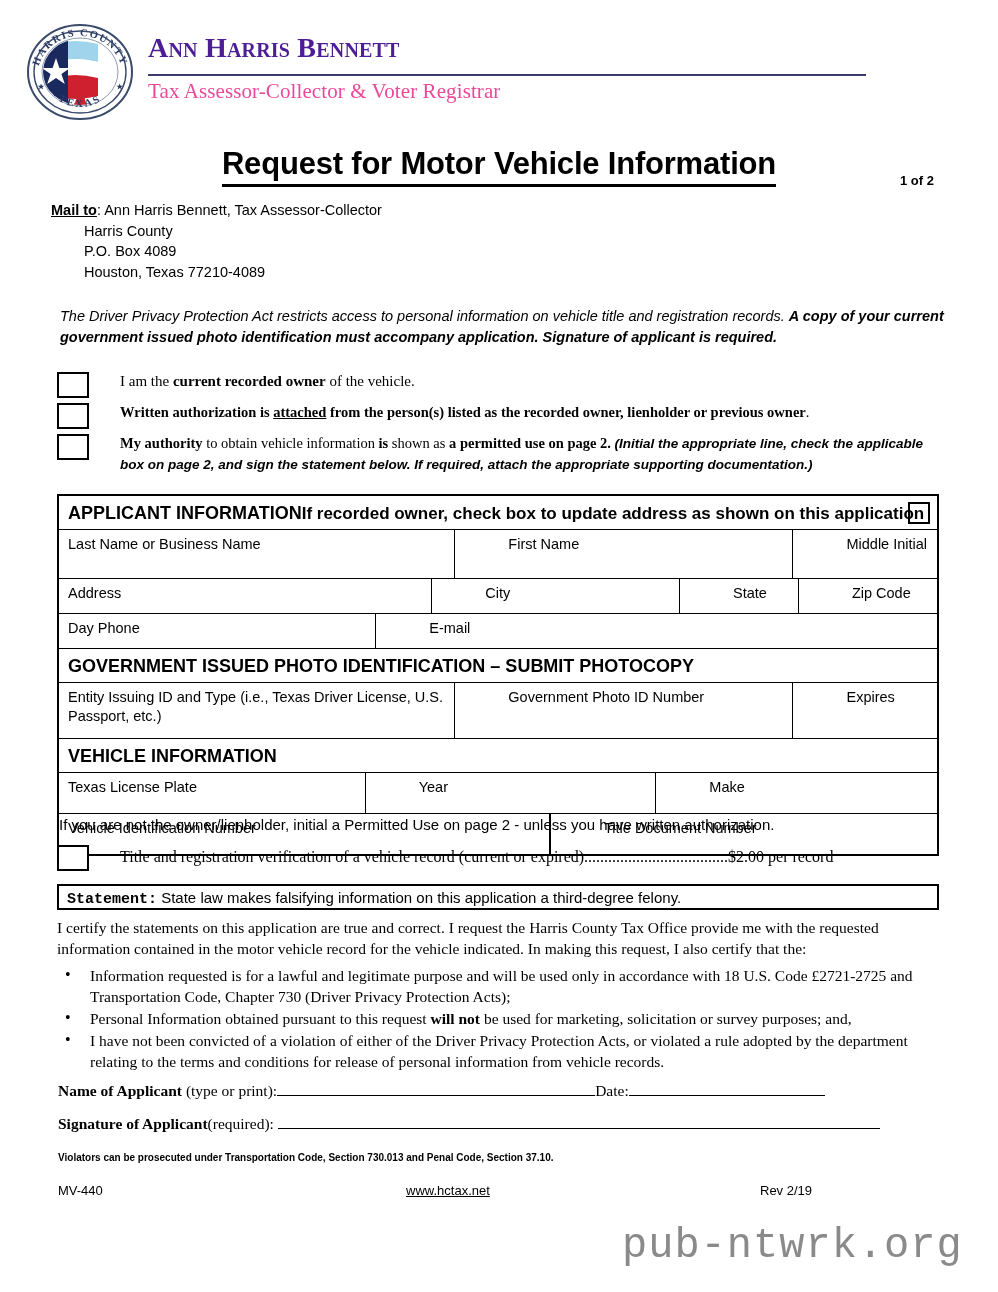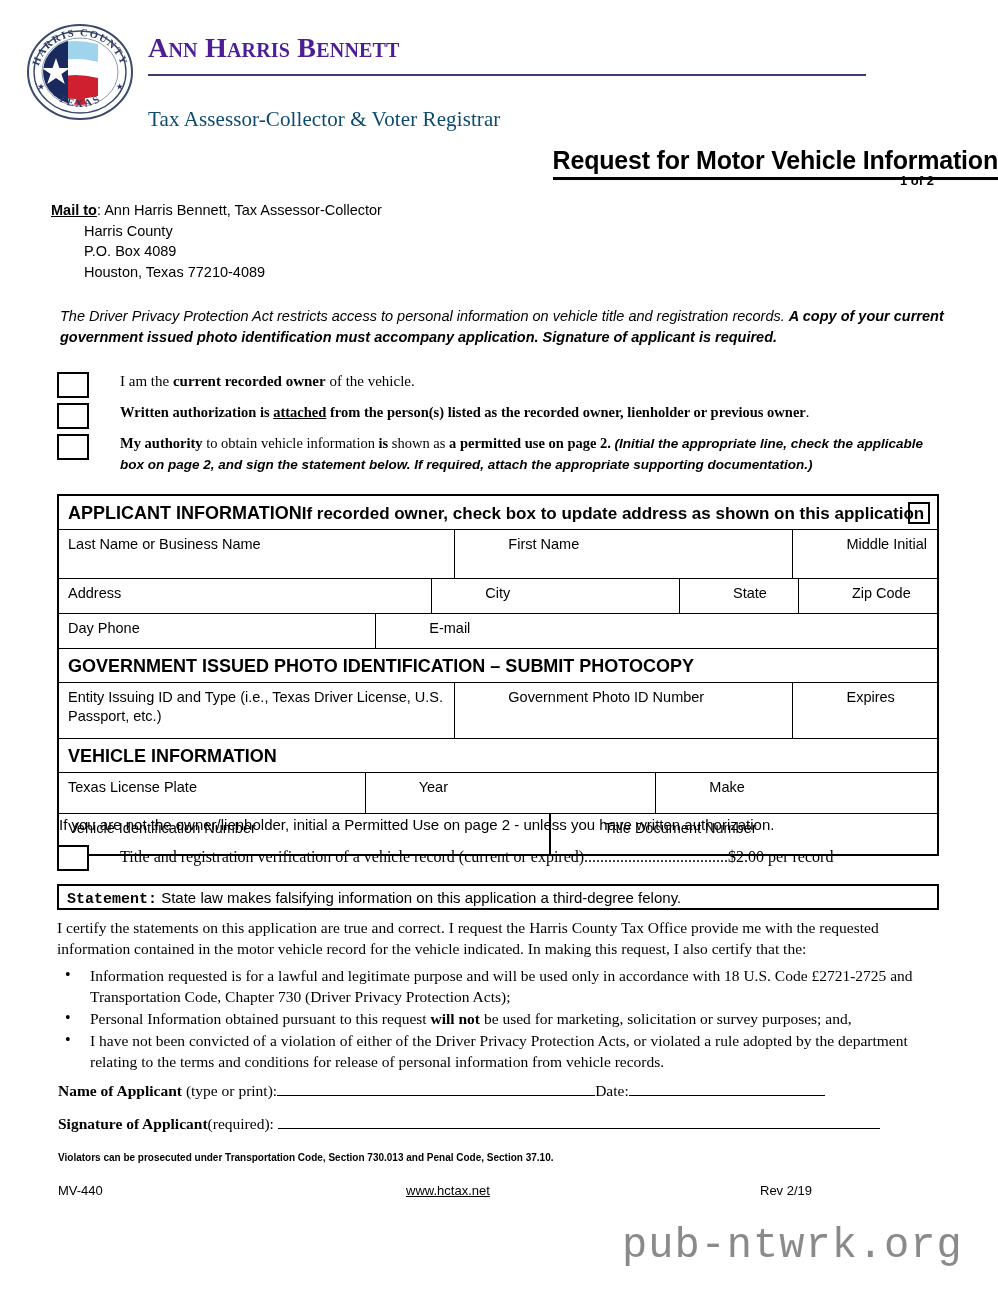--- a/index.html
+++ b/index.html
@@ -18,27 +18,27 @@
     font-size:28px;font-weight:bold;color:#4c1d95;
     letter-spacing:.2px;line-height:1;
     font-variant:small-caps;
   }
   .brand-rule{
     position:absolute;left:148px;top:74px;width:718px;height:2px;background:#3b3b6d;
   }
   .brand-sub{
     position:absolute;left:148px;top:80px;
     font-family:"Liberation Serif", serif;
-    font-size:21px;color:#0c4a6e;line-height:1.1;letter-spacing:.1px;margin-top:28px;
+    font-size:21px;color:#ec4899;line-height:1.1;letter-spacing:.1px;
   }
 
   
   .title{
-    position:absolute;left:0;top:146px;width:998px;text-align:right;
-    font-size:25px;font-weight:bold;letter-spacing:-.2px;
+    position:absolute;left:0;top:146px;width:998px;text-align:center;
+    font-size:31px;font-weight:bold;letter-spacing:-.2px;
   }
   .title span{
     border-bottom:3px solid #000;padding-bottom:2px;
     display:inline-block;
   }
   .pageno{
     position:absolute;right:64px;top:173px;
     font-size:13px;font-weight:bold;
   }
 

